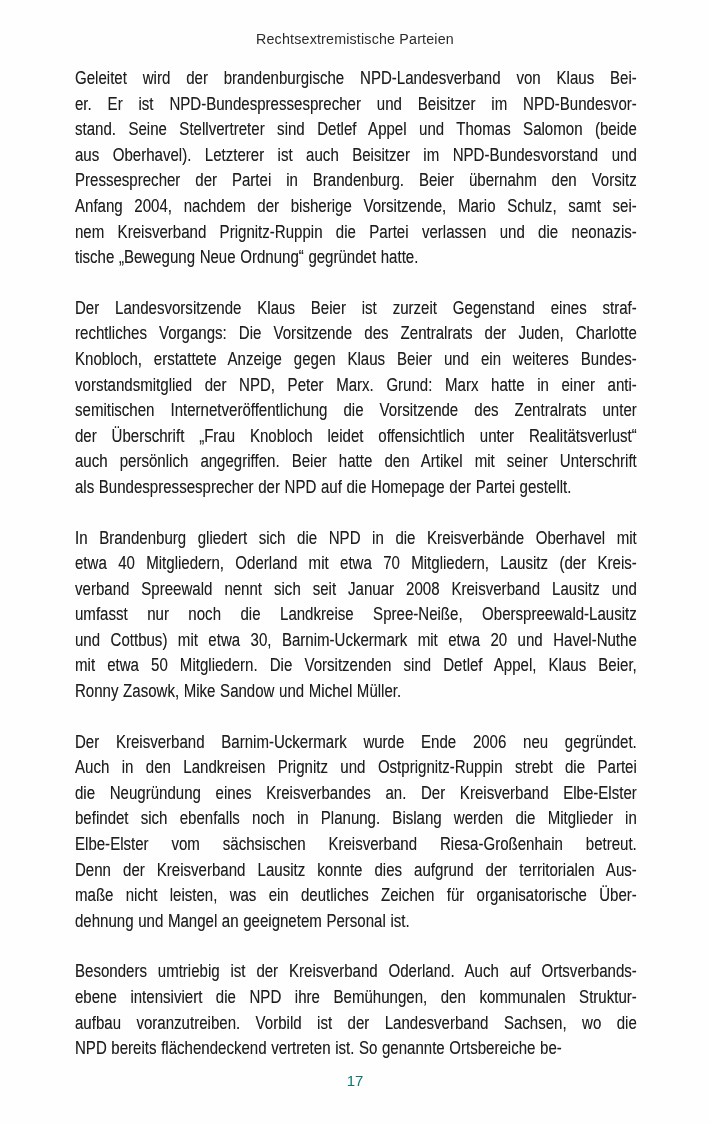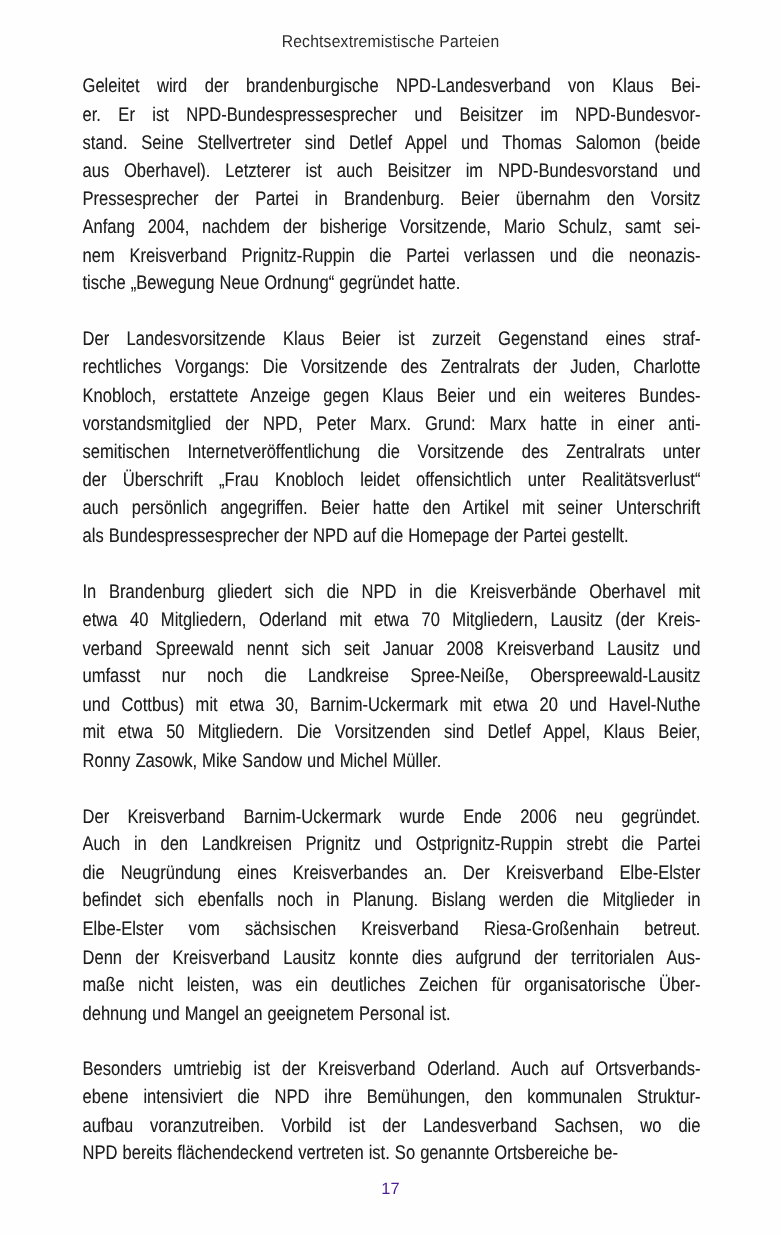--- a/index.html
+++ b/index.html
@@ -61,21 +61,21 @@
   .line.last::after {
     content: none;
   }
   .page-number {
     position: absolute;
     top: 1072px;
     left: 0;
     width: 710px;
     text-align: center;
     font-size: 15px;
-    color: #4c1d95;
+    color: #0f766e;
   }
 </style>
 </head>
 <body>
 
 <div class="page">
   <div class="running-header">Rechtsextremistische Parteien</div>
 
   <div class="text-block">
       <div class="paragraph">

